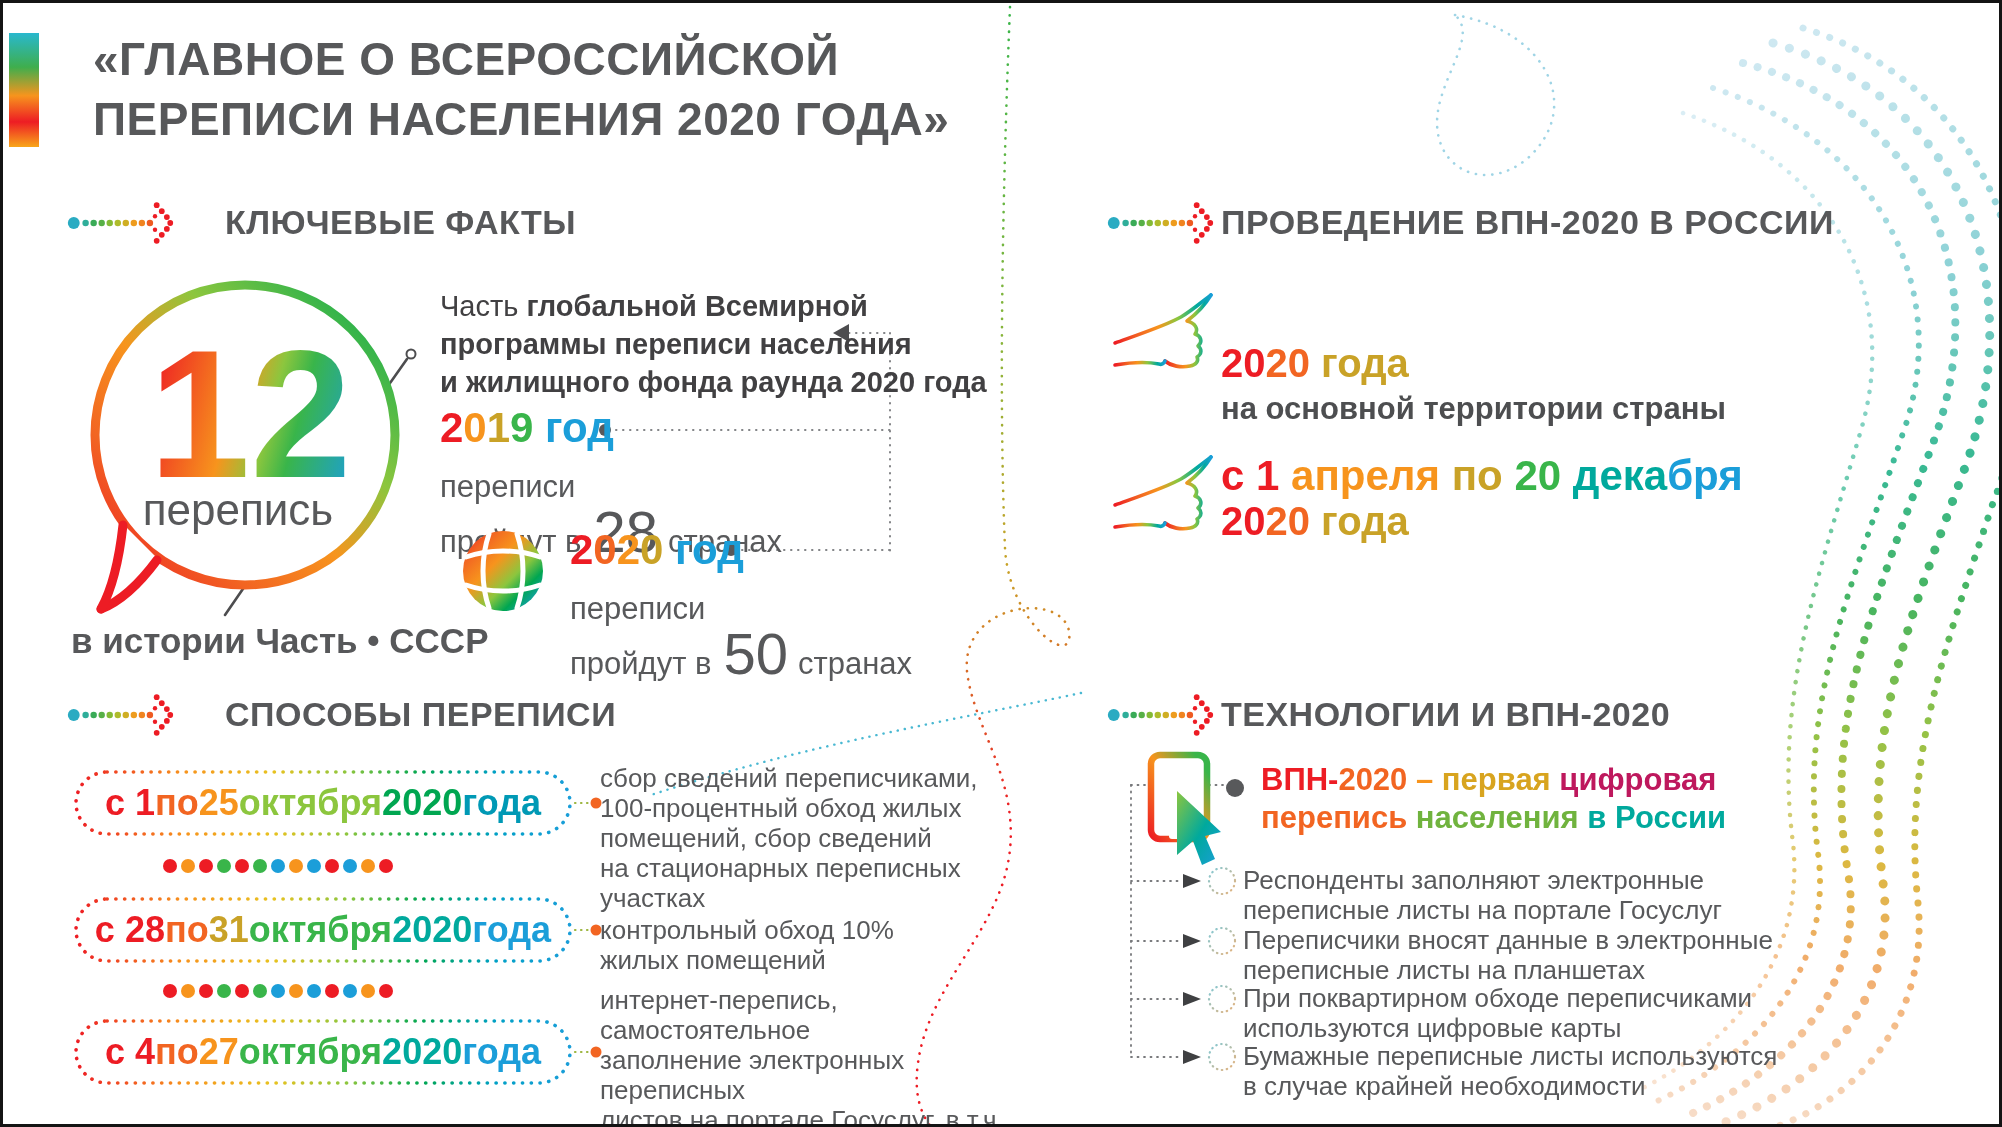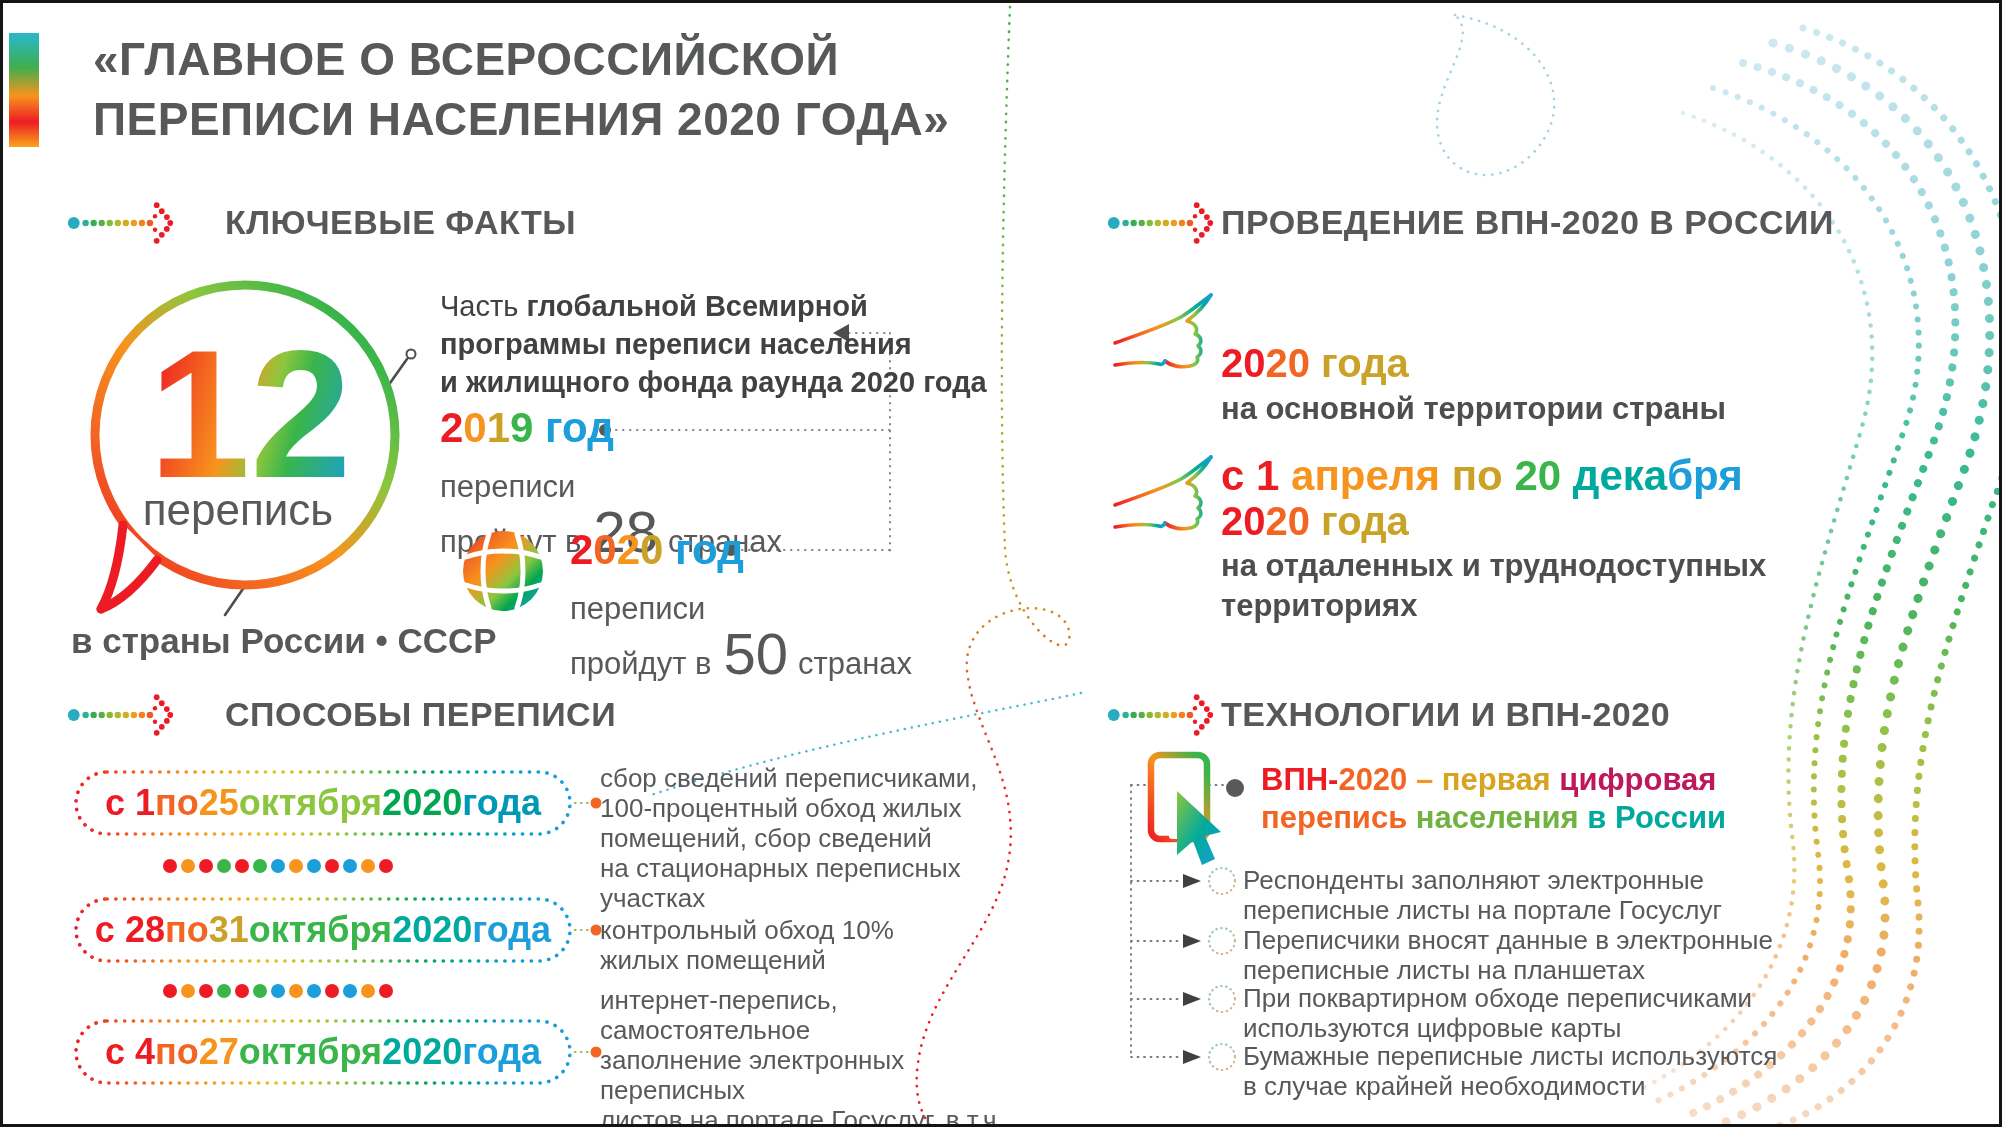--- a/index.html
+++ b/index.html
@@ -222,21 +222,21 @@
   <div class="abs sec-header" style="left:1218px;top:692px">ТЕХНОЛОГИИ И ВПН-2020</div>
 
   <svg class="abs" style="left:70px;top:258px" width="350" height="372" viewBox="0 0 350 372">
     <circle cx="172" cy="174" r="150" fill="#fff" stroke="url(#gBubble)" stroke-width="9"></circle>
     <polygon points="49,262 86,299 26,350" fill="#fff"></polygon>
     <path d="M84,299 C64,326 46,341 28,348" stroke="#ed1c24" stroke-width="9" fill="none" stroke-linecap="round"></path>
     <path d="M50,264 C46,300 38,330 28,348" stroke="#ed1c24" stroke-width="9" fill="none" stroke-linecap="round"></path>
   </svg>
   <div id="num12" class="abs">12</div>
   <div id="bubble-label" class="abs">перепись</div>
-  <div id="bubble-caption" class="abs">в страны России • СССР</div>
+  <div id="bubble-caption" class="abs">в истории Часть • СССР</div>
 
   <div id="note" class="abs ws"><span>Часть </span><span style="font-weight: bold;">глобальной Всемирной
 программы переписи населения
 и жилищного фонда раунда 2020 года</span></div>
 
   <div id="f2019" class="abs fact">
     <div class="year"><span style="color: rgb(237, 28, 36);">2</span><span style="color: rgb(247, 148, 29);">0</span><span style="color: rgb(201, 162, 39);">1</span><span style="color: rgb(57, 181, 74);">9</span><span style="color: rgb(27, 158, 217);"> год</span></div>
     <div class="t1">переписи</div>
     <div class="row">
       <span>пройдут в</span>
@@ -360,22 +360,20 @@
       <path d="M100,4 C94,14 84,24 76,30 C84,32 88,38 84,43 C90,45 92,51 87,55 C91,58 91,63 86,66 C88,70 85,74 79,75 C70,77 60,75 54,70"></path>
       <path d="M4,74 C22,71 38,71 48,73 C51,74 53,72 54,70"></path>
     </g>
   </svg>
 
   <div class="abs ryear" style="top:340px"><span style="color: rgb(237, 28, 36);">20</span><span style="color: rgb(242, 101, 34);">20</span><span style="color: rgb(201, 162, 39);"> года</span></div>
   <div class="abs rdesc ws" style="top:386px">на основной территории страны</div>
 
   <div class="abs rdate" style="top:452px"><span style="color: rgb(237, 28, 36);">с 1 </span><span style="color: rgb(247, 148, 29);">апреля </span><span style="color: rgb(201, 162, 39);">по </span><span style="color: rgb(57, 181, 74);">20 </span><span style="color: rgb(0, 169, 157);">дека</span><span style="color: rgb(27, 158, 217);">бря</span></div>
   <div class="abs ryear" style="top:498px"><span style="color: rgb(237, 28, 36);">20</span><span style="color: rgb(242, 101, 34);">20</span><span style="color: rgb(201, 162, 39);"> года</span></div>
-  <div class="abs rdesc ws" style="top:543px">на отдаленных и труднодоступных
-территориях</div>
 
   <svg class="abs" style="left:1140px;top:744px" width="110" height="130" viewBox="0 0 110 130">
     <rect x="8" y="8" width="56" height="84" rx="9" fill="#fff" stroke="url(#gTab)" stroke-width="6.5"></rect>
     <rect x="26" y="86" width="22" height="6" rx="3" fill="#fff"></rect>
     <path d="M34,44 L34,108 L50,94 L59,118 L72,112 L62,89 L78,85 Z" fill="url(#gCursor)"></path>
   </svg>
 
   <div id="lead" class="abs ws"><span style="color: rgb(237, 28, 36);">ВПН-</span><span style="color: rgb(242, 101, 34);">2020 </span><span style="color: rgb(247, 148, 29);">– </span><span style="color: rgb(216, 164, 31);">первая </span><span style="color: #be185d;">цифровая</span><span>
 </span><span style="color: rgb(242, 101, 34);">перепись </span><span style="color: rgb(112, 179, 62); margin-top: 8px;">населения </span><span style="color: rgb(0, 169, 157);">в России</span></div>
   <div class="abs titem ws" style="top:862px">Респонденты заполняют электронные

